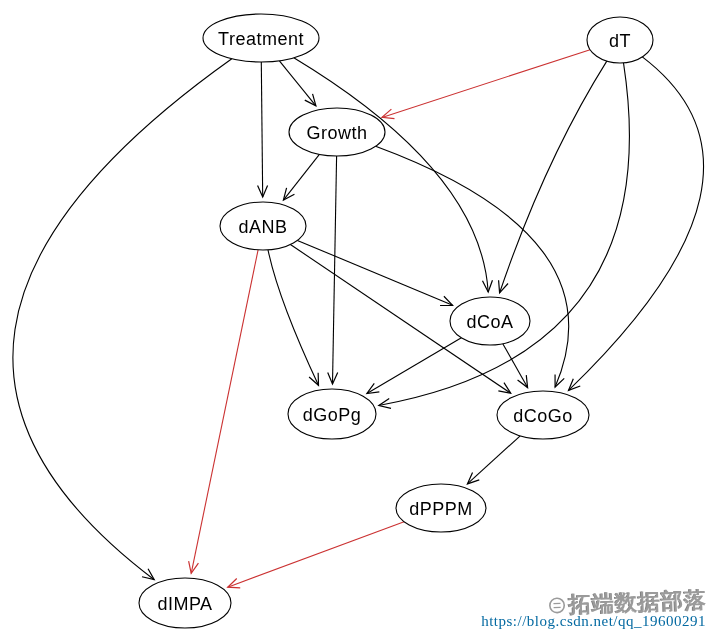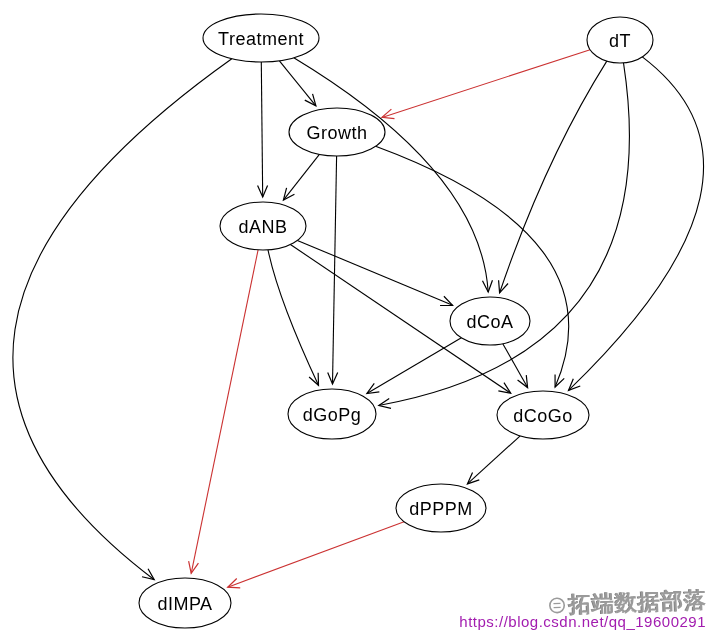--- a/index.html
+++ b/index.html
@@ -19,23 +19,24 @@
     fill: #000000;
     text-anchor: middle;
     dominant-baseline: central;
   }
   .watermark-url {
     position: absolute;
     top: 613px;
     right: 2px;
     font-size: 15px;
     letter-spacing: 0.5px;
-    color: #a21caf;
+    color: #0369a1;
     white-space: nowrap;
     z-index: 1;
+    font-family: Liberation Serif, serif;
   }
   .watermark-brand {
     position: absolute;
     top: 588px;
     right: 1px;
     display: flex;
     align-items: center;
     gap: 3px;
     font-size: 22px;
     font-weight: bold;

